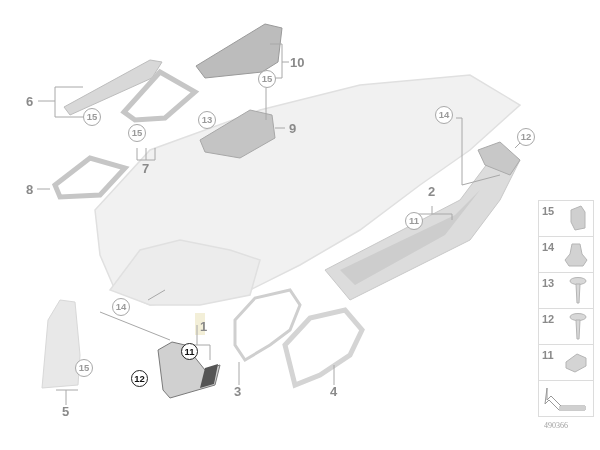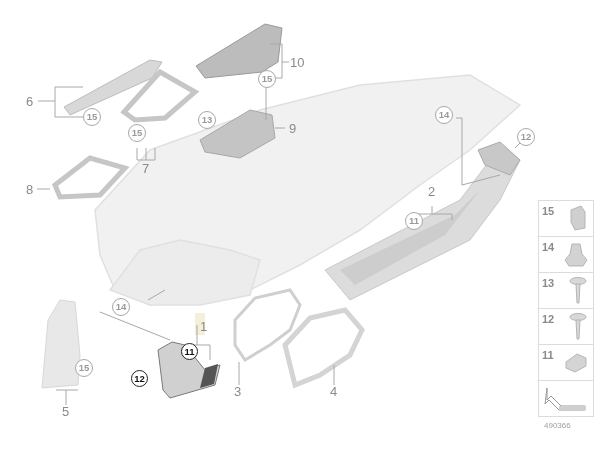--- a/index.html
+++ b/index.html
@@ -1,26 +1,26 @@
 <!DOCTYPE html>
 <html><head>
 <meta charset="utf-8">
 <style>
   html,body{margin:0;padding:0;background:#ffffff;}
   body{width:600px;height:450px;position:relative;overflow:hidden;font-family:"Liberation Sans",sans-serif;}
   #diagram{position:absolute;left:0;top:0;width:600px;height:450px;}
-  .lbl{position:absolute;font-size:13px;font-weight:normal;color:#8a8a8a;line-height:1;}
+  .lbl{position:absolute;font-size:13px;font-weight:bold;color:#8a8a8a;line-height:1;}
   .circ{position:absolute;width:16px;height:16px;border:1px solid #a8a8a8;border-radius:50%;font-size:9.5px;font-weight:bold;color:#9a9a9a;text-align:center;line-height:16px;background:#fff;}
   .circ.dark{border:1.5px solid #222;color:#111;background:#fff;width:15px;height:15px;line-height:15px;}
   .legend{position:absolute;left:538px;top:200px;width:56px;}
   .legend-cell{position:relative;width:54px;height:35px;border:1px solid #dcdcdc;border-bottom:none;background:#fff;}
   .legend-cell:last-child{border-bottom:1px solid #dcdcdc;}
   .legend-cell .num{position:absolute;left:3px;top:4px;font-size:11px;font-weight:bold;color:#8a8a8a;}
   .legend-cell svg{position:absolute;right:4px;top:3px;}
-  .figid{position:absolute;left:544px;top:421px;font-size:8px;color:#a0a0a0;}
+  .figid{position:absolute;left:544px;top:421px;font-size:8px;color:#a0a0a0;font-family:Liberation Serif, serif;}
 </style>
 </head>
 <body>
 
 <div id="diagram">
   <svg width="600" height="450" viewBox="0 0 600 450" style="position:absolute;left:0;top:0">
 
     <g fill="#f1f1f1" stroke="#e0e0e0" stroke-width="1.5">
       <path d="M95,210 L150,150 L260,110 L360,85 L470,75 L520,105 L470,150 L420,185 L360,230 L300,265 L250,290 L200,300 L150,305 L115,290 L100,255 Z"></path>
       <path d="M110,290 L140,250 L180,240 L230,250 L260,260 L250,295 L200,305 L150,305 Z" fill="#ececec"></path>

